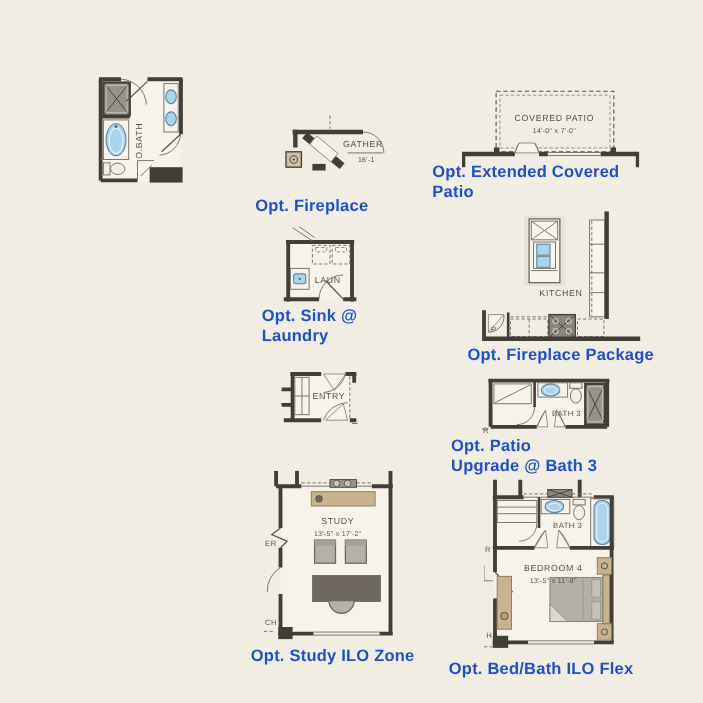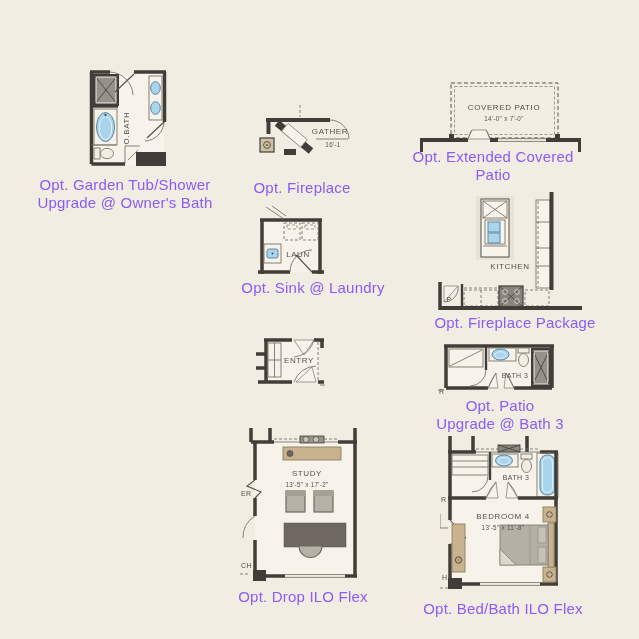--- a/index.html
+++ b/index.html
@@ -1,19 +1,19 @@
 <!DOCTYPE html>
 <html><head>
 <meta charset="utf-8">
 <style>
   html,body{margin:0;padding:0;}
   #canvas{position:relative;width:639px;height:639px;background:#f2ede2;overflow:hidden;
           font-family:"Liberation Sans",sans-serif;}
   .plan{position:absolute;}
-  .caption{position:absolute;text-align:center;color:#8b5cf6;font-weight:400;
+  .caption{position:absolute;color:#1d4ed8;font-weight:700;
            font-size:15px;line-height:18px;letter-spacing:0.2px;}
   
   .w{stroke:#413e39;stroke-width:3.5;fill:none;stroke-linecap:butt;}
   .w2{stroke:#413e39;stroke-width:2.4;fill:none;}
   .t{stroke:#7a756c;stroke-width:0.9;fill:none;}
   .t2{stroke:#55504a;stroke-width:1.1;fill:none;}
   .td{stroke:#7a756c;stroke-width:0.9;fill:none;stroke-dasharray:3 2;}
   .tdd{stroke:#55504a;stroke-width:1;fill:none;stroke-dasharray:4 2.5;}
   .roomfill{fill:#f7f3ea;}
   .white{fill:#f6f3ec;stroke:#8a857a;stroke-width:0.8;}
@@ -58,24 +58,20 @@
     <path class="t" d="M40 96 L50 86"></path>
     <rect x="61" y="12" width="13" height="44" class="t"></rect>
     <ellipse cx="67.5" cy="24" rx="4.8" ry="6.3" class="blue"></ellipse>
     <ellipse cx="67.5" cy="44" rx="4.8" ry="6.3" class="blue"></ellipse>
     <path class="t" d="M22 8 A24 24 0 0 1 45 31"></path>
     <path class="t2" d="M46 10 L27 28"></path>
     <path class="t" d="M76 58 A20 20 0 0 1 57 77"></path>
     <path class="t2" d="M76 58 L59 74"></path>
     <text x="41" y="64" class="lbl" text-anchor="middle" transform="rotate(-90 41 64)">O.BATH</text>
   </svg>
-  <div class="caption" style="left:20px;top:176px;width:210px;">
-    <div>Opt. Garden Tub/Shower</div>
-    <div>Upgrade @ Owner's Bath</div>
-  </div>
 
   <svg class="plan" style="left:256px;top:104px;" width="96" height="60" viewBox="0 0 96 60">
     <path class="td" d="M44 1 V13"></path>
     <path class="w" d="M10 16 H74" style="stroke-width:4"></path>
     <path class="w" d="M12.5 14 V30" style="stroke-width:4"></path>
     <path d="M21 19 L55 47" stroke="#413e39" stroke-width="7" fill="none"></path>
     <g transform="rotate(40 38 31)">
       <rect x="26" y="26" width="25" height="10" class="white"></rect>
     </g>
     <rect x="4" y="34" width="14" height="14" fill="#cfc2a4" stroke="#413e39" stroke-width="1.2"></rect>
@@ -239,21 +235,21 @@
     <rect x="74" y="63" width="19" height="5" fill="#a5a096" stroke="none"></rect>
     <rect x="44" y="95" width="62" height="24" class="dark"></rect>
     <path d="M59 118 A11.5 11.5 0 0 0 82 118 Z" class="gray"></path>
     <path class="td" d="M0 146 H10"></path>
     <text x="67" y="48" class="lbl" text-anchor="middle">STUDY</text>
     <text x="67" y="59" class="dim" text-anchor="middle">13'-5" x 17'-2"</text>
     <text x="1" y="68" class="lbl-s">ER</text>
     <text x="1" y="140" class="lbl-s">CH</text>
   </svg>
   <div class="caption" style="left:228px;top:588px;width:150px;">
-    <div>Opt. Drop ILO Flex</div>
+    <div>Opt. Study ILO Zone</div>
   </div>
 
   <svg class="plan" style="left:440px;top:436px;" width="124" height="158" viewBox="0 0 124 158">
     <rect x="10" y="16" width="106" height="132" class="roomfill"></rect>
     <path class="w" d="M10 0 V16 M33 0 V16 M87 0 V16"></path>
     <path class="w" d="M8 16 H36 M100 16 H118"></path>
     <path class="t" d="M36 16 H100"></path>
     <path class="td" d="M36 13 H58 M80 13 H100"></path>
     <rect x="58" y="9" width="22" height="7" fill="#8a867e" stroke="#413e39" stroke-width="0.8"></rect>
     <path class="hatch" d="M58 9 L80 16 M80 9 L58 16"></path>

